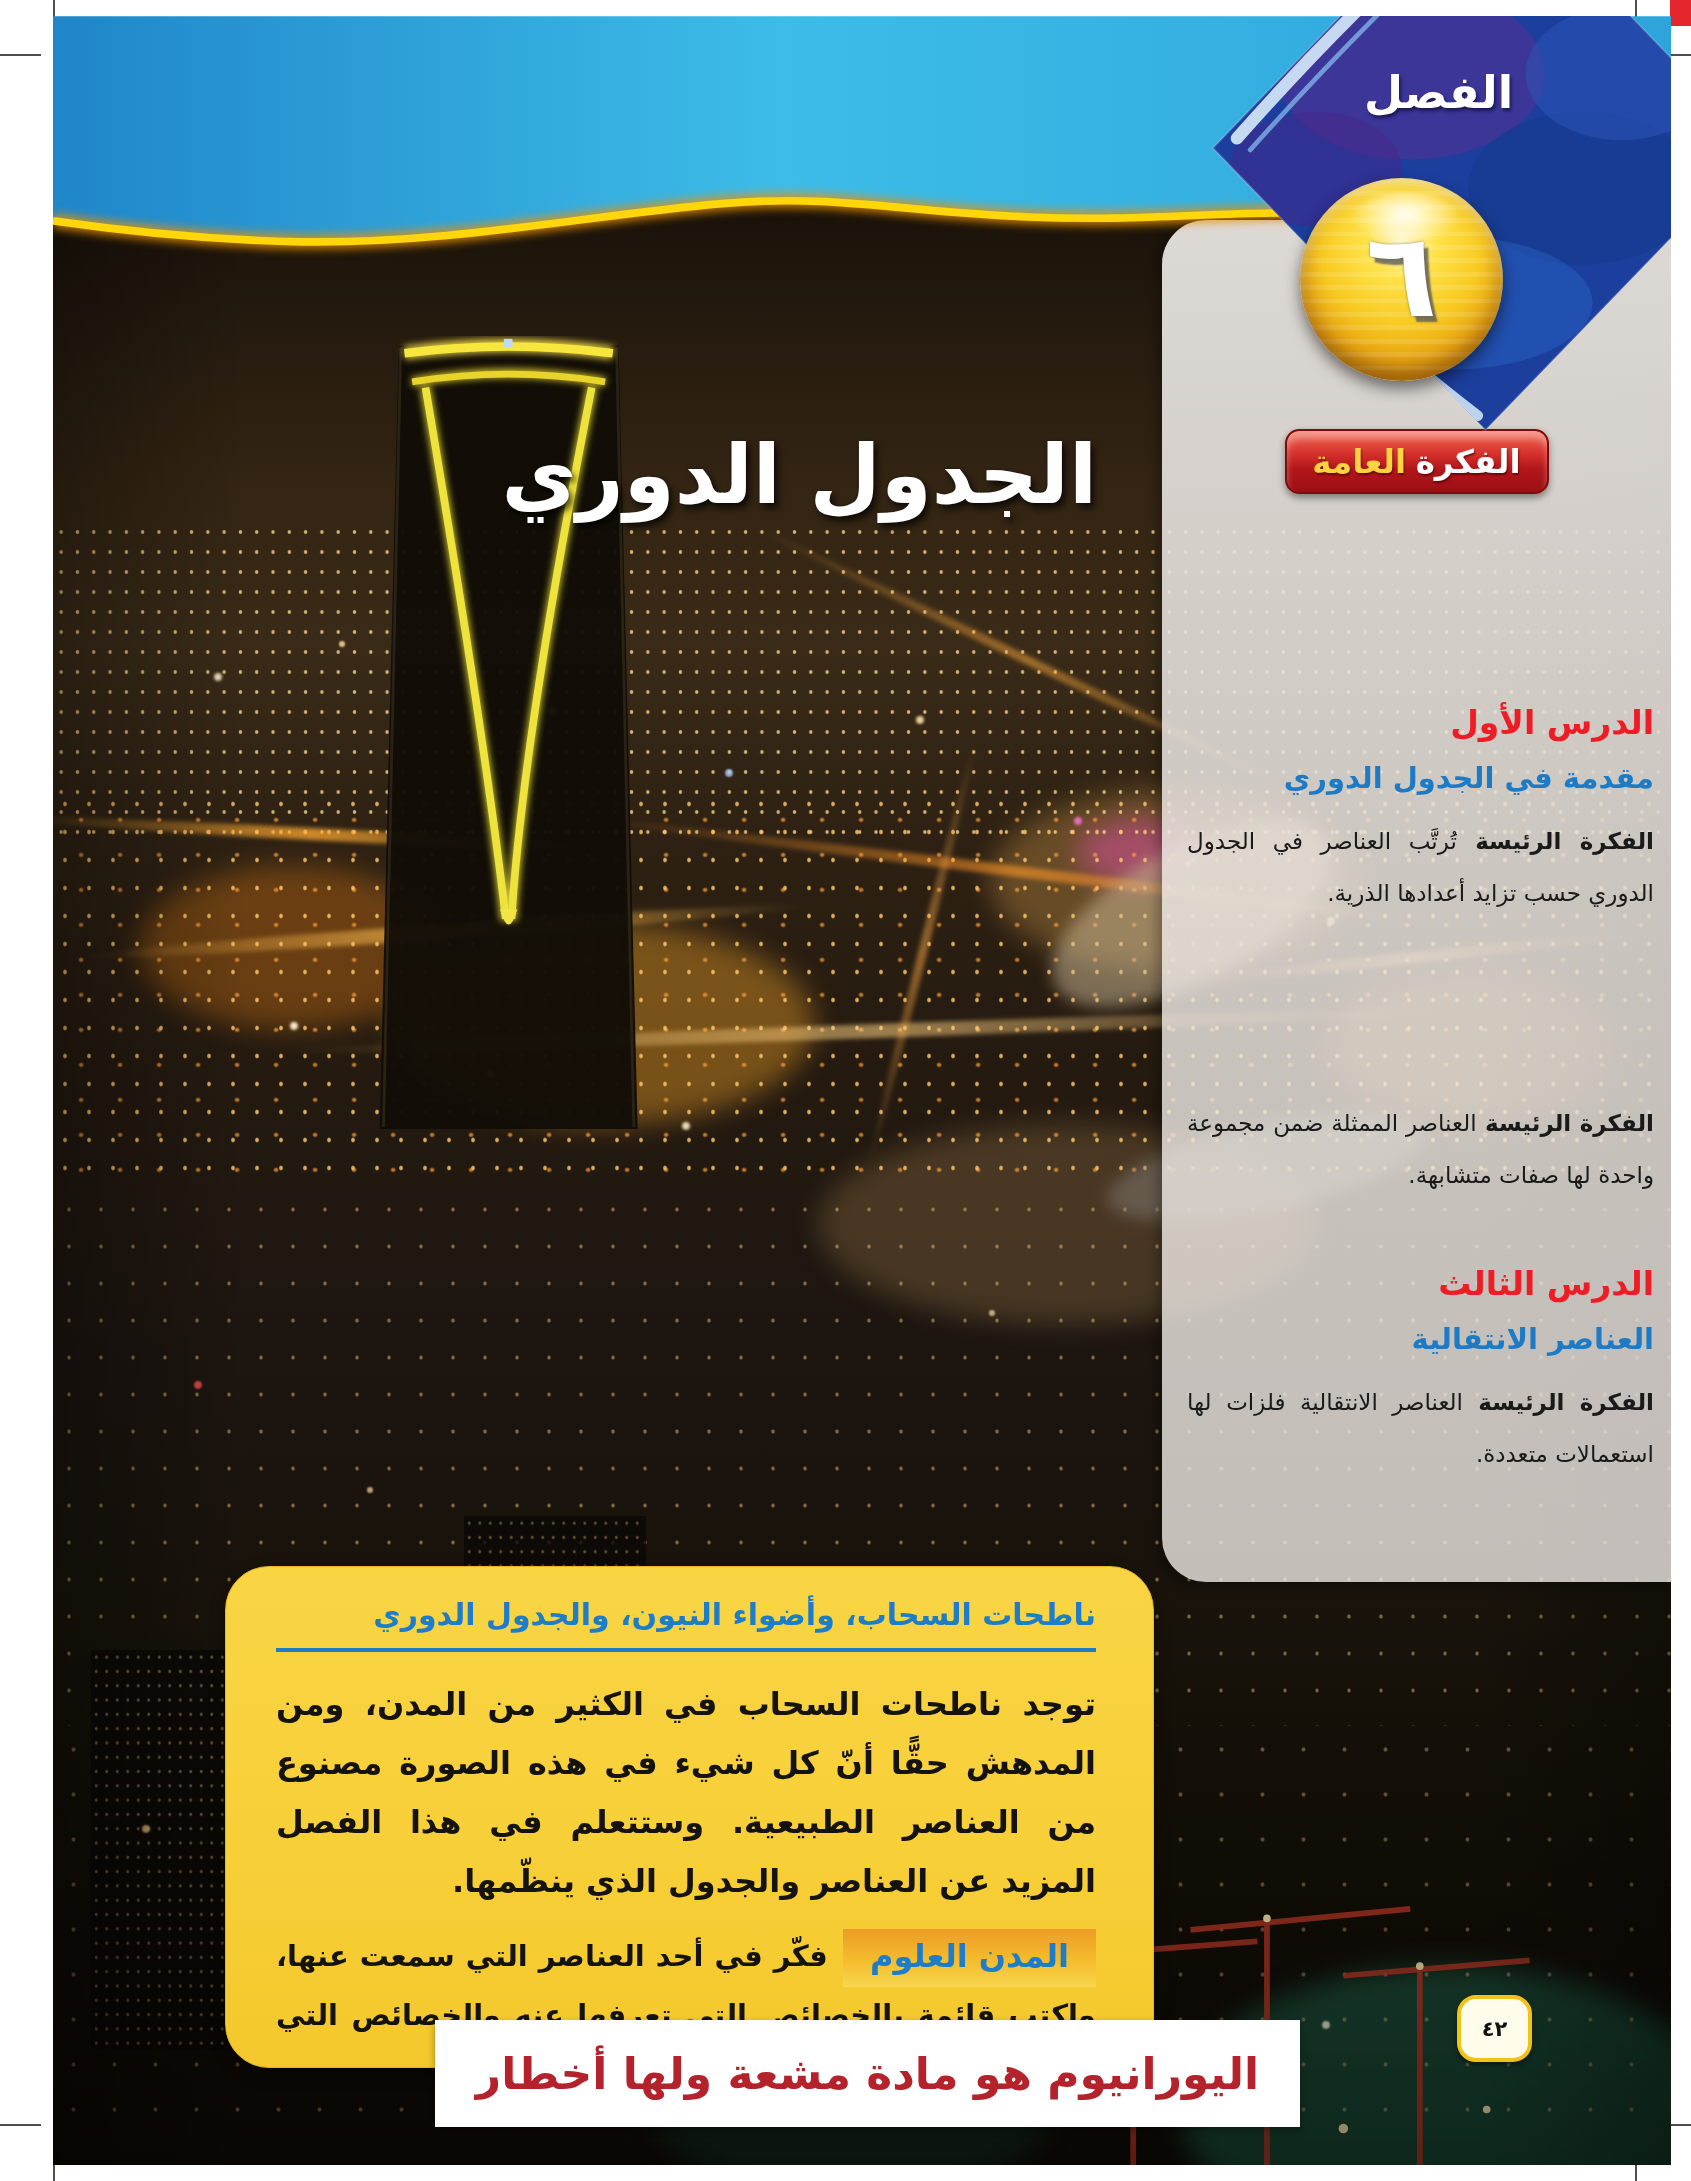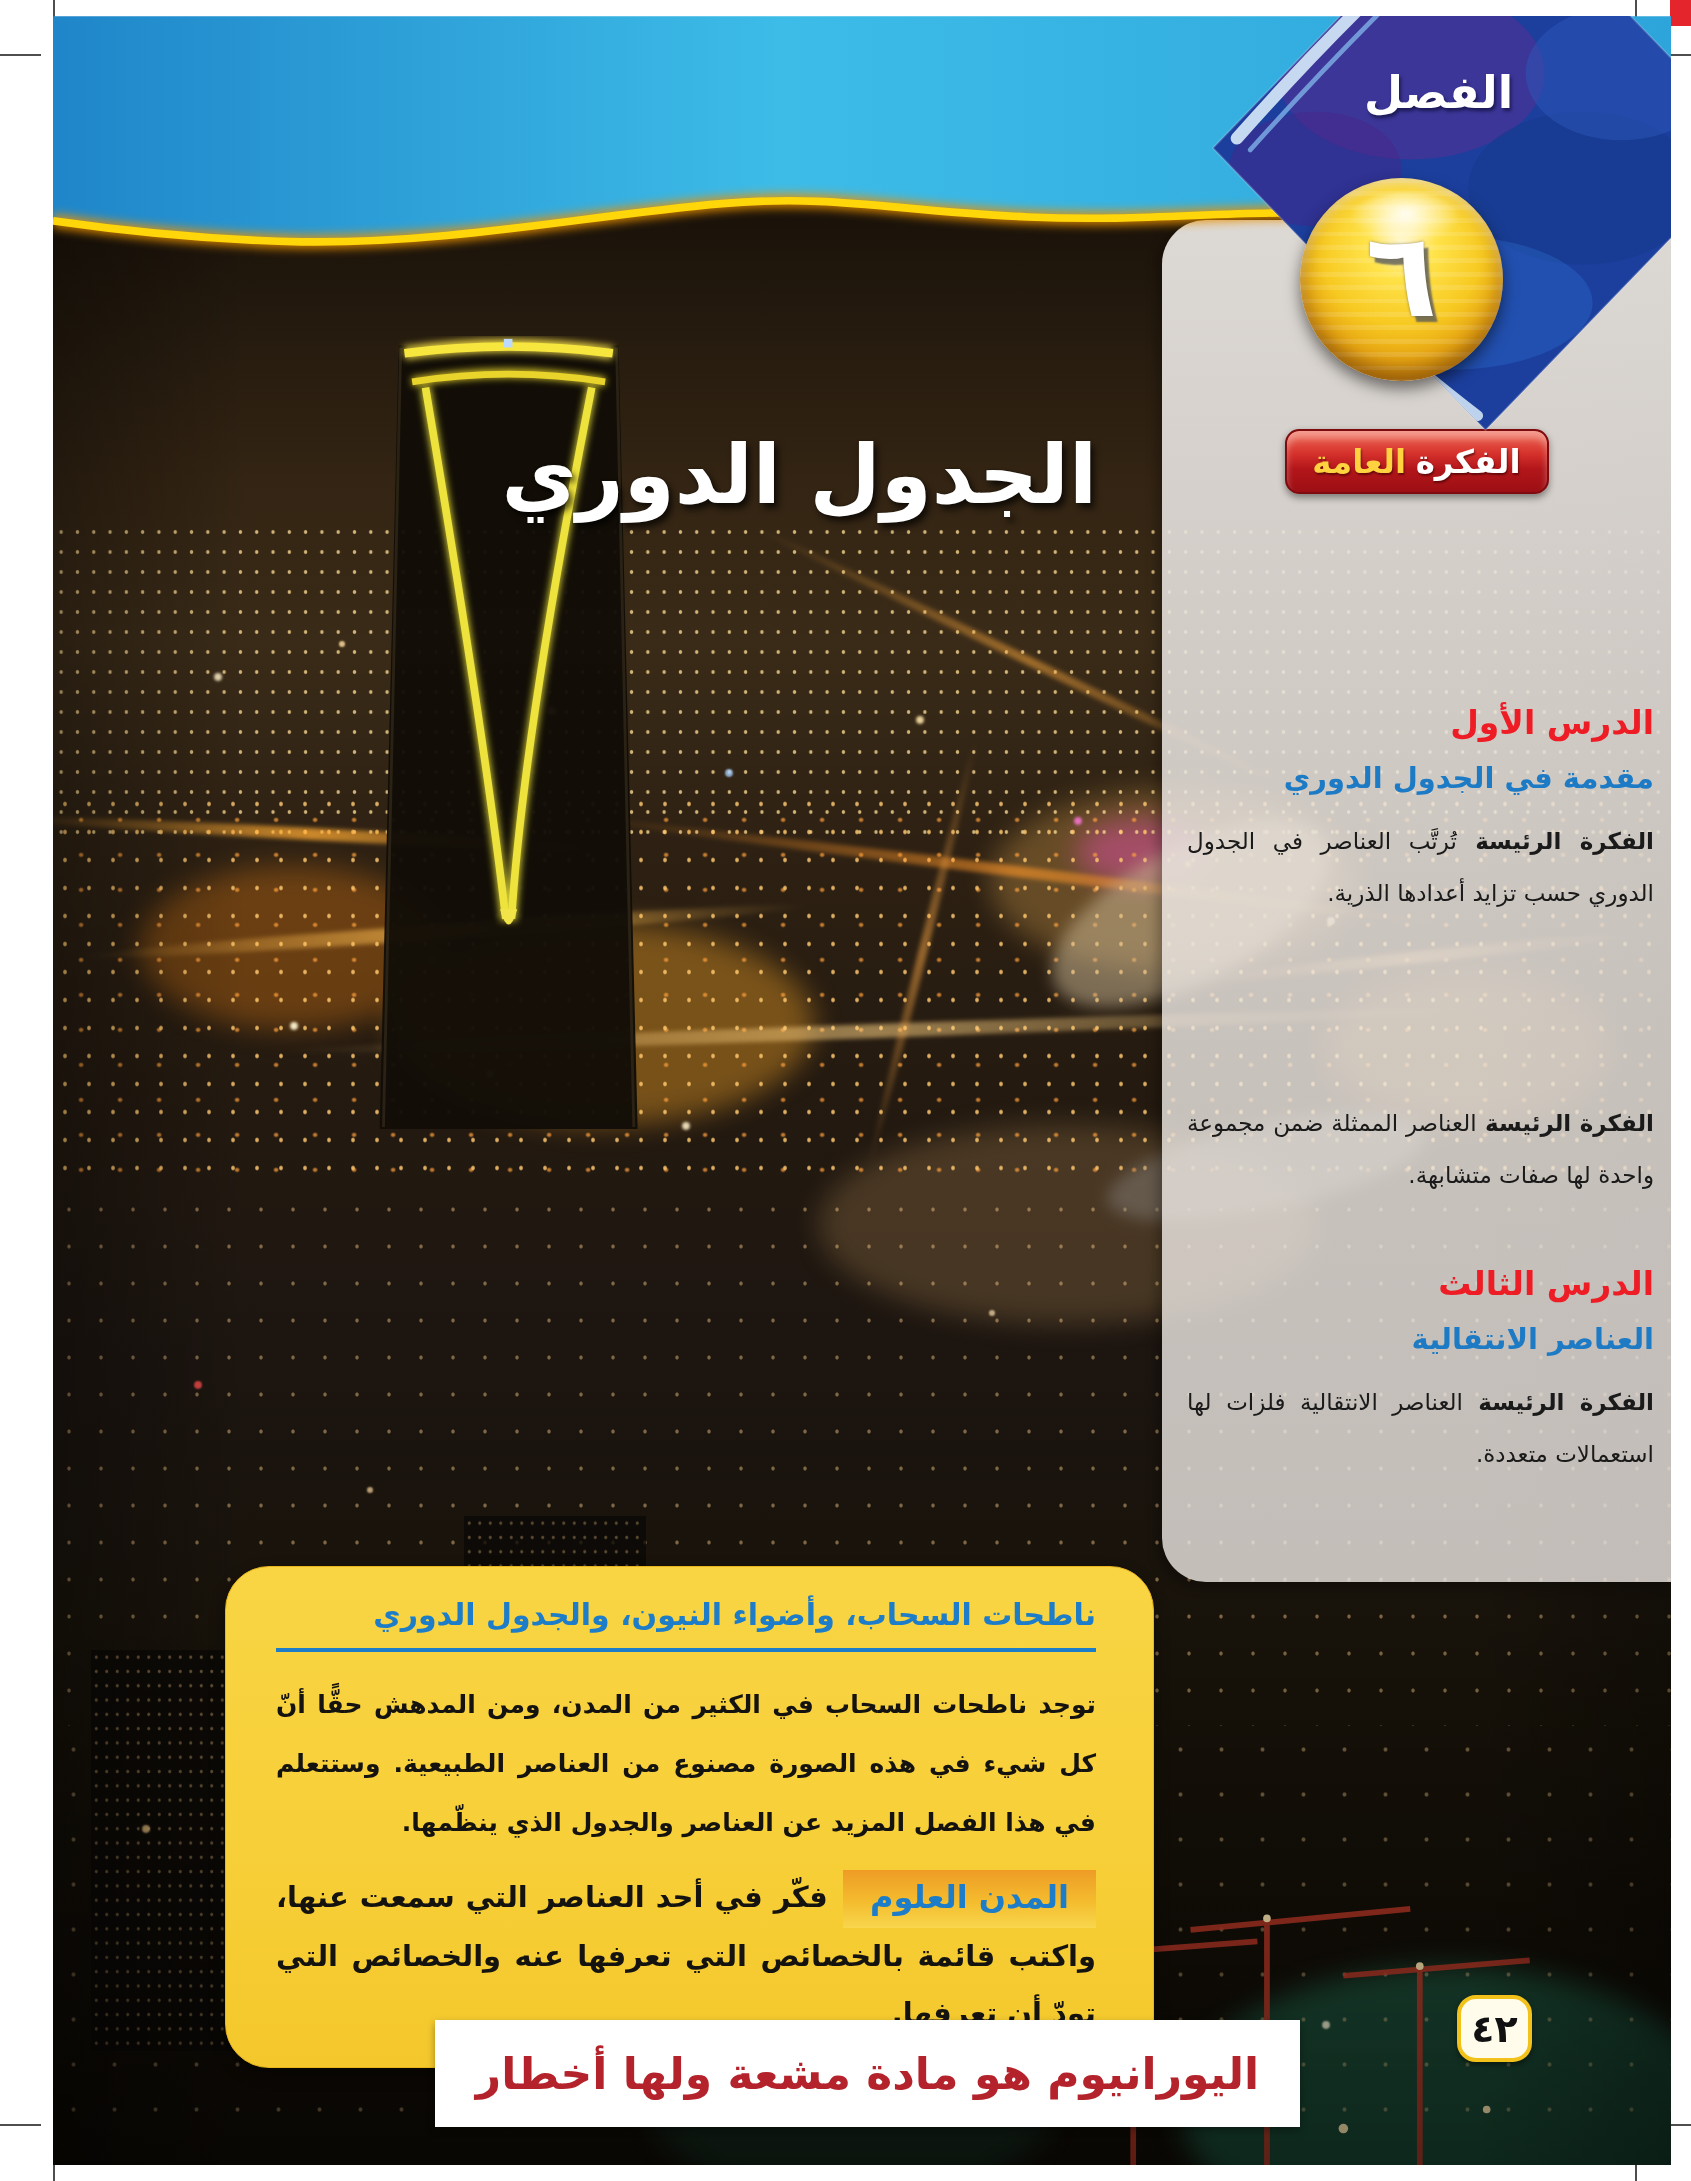--- a/index.html
+++ b/index.html
@@ -78,34 +78,34 @@
   .l2h{top:765px}.l2s{top:823px}.l2b{top:877px}
   .l3h{top:1044px}.l3s{top:1102px}.l3b{top:1156px}
 
   
   .feature{position:absolute;left:172px;top:1550px;width:929px;height:502px;border-radius:44px;
     background:linear-gradient(180deg,#f9d544 0%,#f7cf38 55%,#f4c82c 100%);
     border:1.9px solid #e8b51f;box-shadow:0 6.7px 15.3px rgba(0,0,0,.4);
     padding:30px 57px 25px 50px;box-sizing:border-box;}
   .feature .ttl{color:#1e7dc8;font-size:30px;font-weight:bold;text-align:right;margin:0 0 15.3px 0;}
   .feature .rule{height:4.8px;background:#1e7dc8;margin-bottom:23px;}
-  .feature .body{color:#151310;font-size:25px;font-weight:600;line-height:59px;text-align:justify;margin:0;}
+  .feature .body{color:#151310;font-size:32px;font-weight:600;line-height:59px;text-align:justify;margin:0;}
   .journal{margin-top:17px;color:#151310;font-size:29px;font-weight:600;line-height:57px;text-align:justify;}
   .j-badge{display:inline-block;vertical-align:middle;margin-left:15.3px;padding:9.6px 27px 13.4px 27px;
     background:linear-gradient(180deg,#ee9c26 0%,#f4bc2e 55%,#f8d64d 100%);
     color:#1e7dc8;font-size:32px;font-weight:bold;line-height:1.1;}
 
   
   .strip{position:absolute;left:382px;top:2004px;width:865px;height:107px;background:#ffffff;
     box-shadow:0 2.9px 7.6px rgba(0,0,0,.35);display:flex;align-items:center;justify-content:center;}
   .strip span{color:#b4232b;font-size:44px;font-weight:bold;}
   .page-badge{position:absolute;left:1404px;top:1979px;width:75px;height:67px;box-sizing:border-box;
     background:#fffceb;border:4.8px solid #f2c21b;border-radius:19px;
     display:flex;align-items:center;justify-content:center;box-shadow:0 2.9px 5.7px rgba(0,0,0,.4);}
-  .page-badge span{color:#111;font-size:38px;font-weight:bold;}
+  .page-badge span{color:#111;font-size:21px;font-weight:bold;}
 </style>
 </head>
 <body>
 
 <div class="page">
 
   <div class="crop" style="left:54px;top:0;width:1.9px;height:40px"></div>
   <div class="crop" style="left:0;top:54px;width:42px;height:1.9px"></div>
   <div class="crop" style="left:1636px;top:0;width:1.9px;height:40px"></div>
   <div class="crop" style="left:1651px;top:54px;width:41px;height:1.9px"></div>

